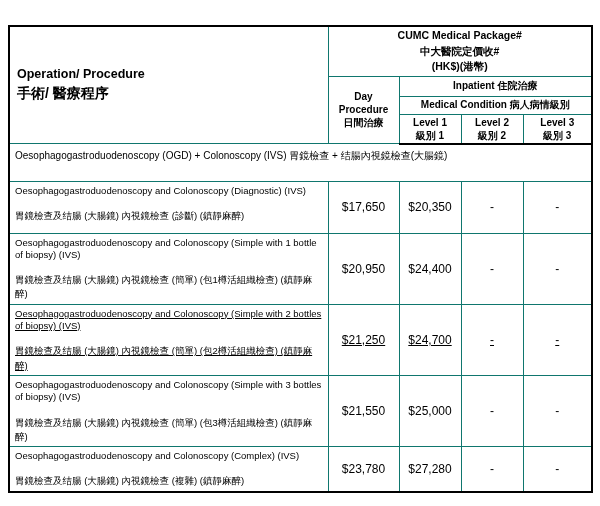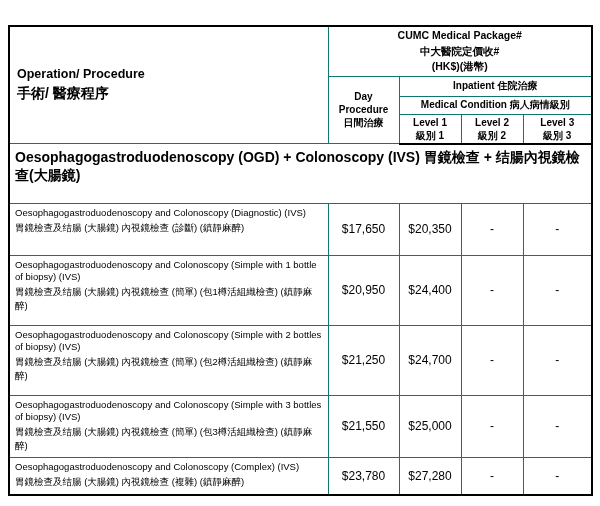--- a/index.html
+++ b/index.html
@@ -38,51 +38,51 @@
   .day-cell { font-size: 10px; line-height: 1.3; }
   .day-cell span { display: block; }
   .inp-cell { font-size: 10px; }
   .mc-cell { font-size: 10px; }
   .lvl-cell { font-size: 10px; line-height: 1.3; }
   .lvl-cell span { display: block; }
   tr.level-row td { border-bottom: 2px solid #000000; }
 
   
   .section-cell {
-    font-weight: bold;
-    font-size: 14px;
+    font-weight: normal;
+    font-size: 10px;
     text-align: left;
     vertical-align: top;
     padding: 4px 4px 18px 5px;
   }
 
   
   .desc-cell {
     vertical-align: top;
     text-align: left;
     padding: 3px 4px 2px 5px;
   }
   .desc-en { font-size: 9.5px; line-height: 1.3; }
-  .desc-zh { font-size: 9.5px; line-height: 1.5; margin-top: 2px; }
+  .desc-zh { font-size: 9.5px; line-height: 1.5; margin-top: 12px; }
   .price-cell { text-align: center; font-size: 12px; }
 
   .footnote {
     margin: 15px 0 0 45px;
     font-size: 9.5px;
   }
 
   
   tr.r-pkg     { height: 50px; }
   tr.r-inp     { height: 20px; }
   tr.r-mc      { height: 18px; }
   tr.level-row { height: 27px; }
   tr.r-section { height: 30px; }
   tr.r-d1 { height: 52px; }
   tr.r-d2 { height: 70px; }
-  tr.r-d3 { height: 70px; }
+  tr.r-d3 { height: 70px; text-decoration: underline; }
   tr.r-d4 { height: 62px; }
   tr.r-d5 { height: 38px; }
 </style>
 </head>
 <body>
 
 <div class="page">
 
   <table class="price-table">
     <colgroup>

